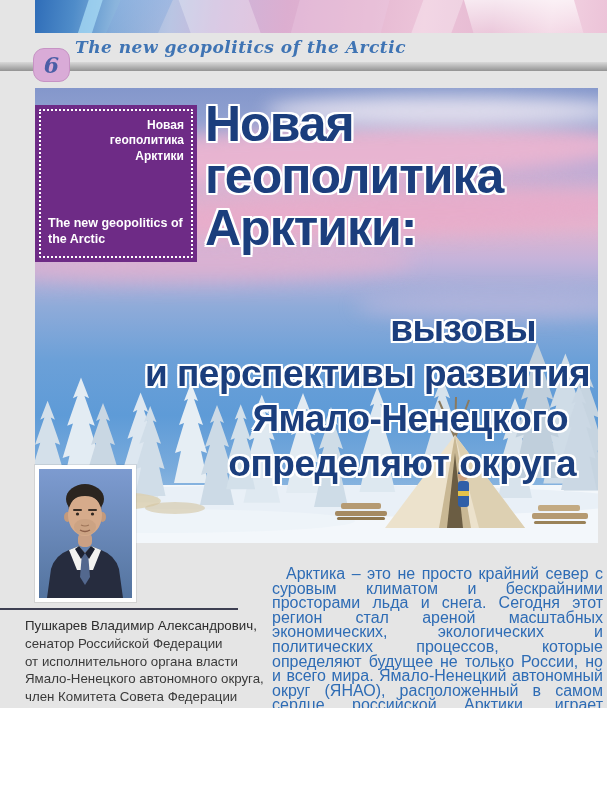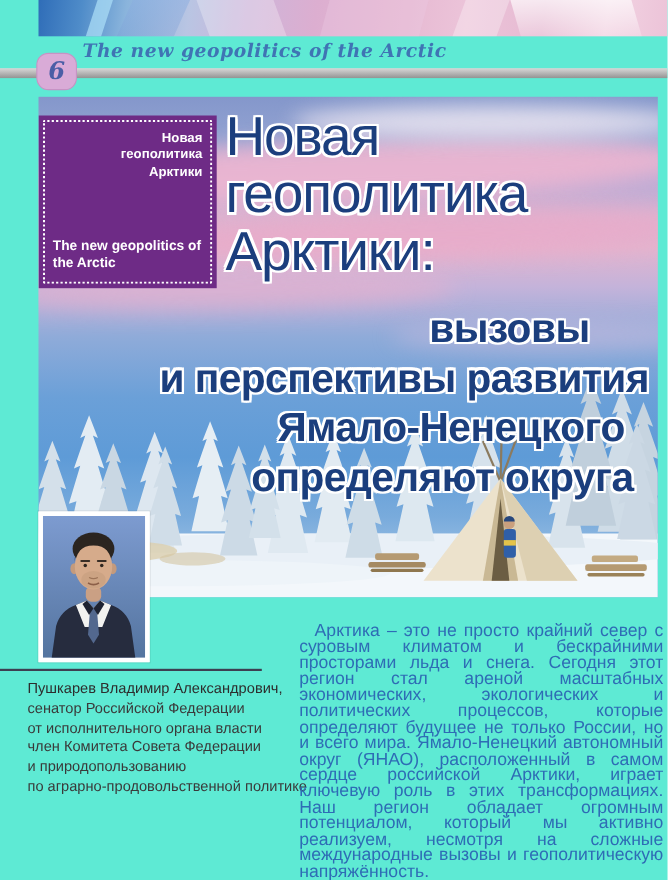--- a/index.html
+++ b/index.html
@@ -1,16 +1,16 @@
 <!DOCTYPE html>
 <html><head>
 <meta charset="utf-8">
 <style>
   html,body{margin:0;padding:0;background:#fff;}
-  .page{position:relative;width:607px;height:800px;background:#5eead4;overflow:hidden;
+  .page{position:relative;width:607px;height:708px;background:#e5e5e5;overflow:hidden;
         font-family:"Liberation Sans",sans-serif;}
 
   
   .top-strip{position:absolute;left:35px;top:0;width:572px;height:33px;overflow:hidden;
     background:linear-gradient(98deg,#2f6db8 0%,#4f8cc9 7%,#8ab4dc 14%,#b9c5e3 24%,
       #cdb5da 33%,#dcaed0 44%,#e5b7d1 56%,#ecc4d9 68%,#e6bad2 80%,#f2d3e2 90%,#ecc3d8 100%);}
   .top-strip .facet{position:absolute;top:-5px;height:45px;}
   .f1{left:48px;width:14px;transform:skewX(-18deg);background:rgba(170,220,245,.75);}
   .f2{left:78px;width:52px;transform:skewX(-24deg);
       background:linear-gradient(180deg,rgba(140,175,225,.55),rgba(110,145,205,.25));}
@@ -50,25 +50,25 @@
   .pb-border{position:absolute;inset:4px;border:2px dotted #ffffff;border-radius:2px;}
   .pb-ru{position:absolute;top:13px;right:13px;width:112px;text-align:right;color:#fff;
     font-weight:bold;font-size:12px;line-height:1.28;}
   .pb-en{position:absolute;bottom:15px;left:13px;width:138px;color:#fff;
     font-weight:bold;font-size:12.5px;line-height:1.3;}
 
   
   .outline-navy{color:#1b3e7d;
     text-shadow:-2px -2px 0 #fff,2px -2px 0 #fff,-2px 2px 0 #fff,2px 2px 0 #fff,
       -2px 0 0 #fff,2px 0 0 #fff,0 -2px 0 #fff,0 2px 0 #fff,0 0 3px #fff;}
-  .hero-title{position:absolute;left:170px;top:10px;z-index:6;font-weight:normal;
+  .hero-title{position:absolute;left:170px;top:10px;z-index:6;font-weight:bold;
     font-size:50px;line-height:52px;letter-spacing:-1px;white-space:nowrap;}
   .hero-subtitle{position:absolute;right:8px;top:188px;z-index:6;font-weight:bold;
     font-size:37px;line-height:45px;letter-spacing:-.5px;text-align:right;white-space:nowrap;}
-  .hero-subtitle .st1{margin-right:54px;}
+  .hero-subtitle .st1{margin-right:54px;margin-top:30px;}
   .hero-subtitle .st2{margin-right:0;}
   .hero-subtitle .st3{margin-right:22px;}
   .hero-subtitle .st4{margin-right:14px;}
 
   
   .portrait{position:absolute;left:35px;top:465px;width:93px;height:129px;
     background:#fff;border:4px solid #fff;z-index:7;box-shadow:0 0 0 1px rgba(0,0,0,.08);}
   .portrait svg{display:block;}
 
   
@@ -218,20 +218,21 @@
       <path d="M42,56 Q46,58 50,56" stroke="#9d7458" stroke-width="1.2" fill="none"></path>
       <path d="M41,61 Q46,64 51,61" stroke="#8c5f48" stroke-width="1.4" fill="none"></path>
     </svg>
   </div>
 
   <div class="rule"></div>
   <div class="author">
     <div class="name">Пушкарев Владимир Александрович,</div>
     <div>сенатор Российской Федерации</div>
     <div>от исполнительного органа власти</div>
+    <div>Ямало-Ненецкого автономного округа,</div>
     <div>член Комитета Совета Федерации</div>
     <div>и природопользованию</div>
     <div>по аграрно-продовольственной политике</div>
   </div>
 
   <div class="body-text">Арктика – это не просто крайний север с суровым климатом и бескрайними просторами льда и снега. Сегодня этот регион стал ареной масштабных экономических, экологических и политических процессов, которые определяют будущее не только России, но и всего мира. Ямало-Ненецкий автономный округ (ЯНАО), расположенный в самом сердце российской Арктики, играет ключевую роль в этих трансформациях. Наш регион обладает огромным потенциалом, который мы активно реализуем, несмотря на сложные международные вызовы и геополитическую напряжённость.</div>
 
 </div>
 
 </body></html>

